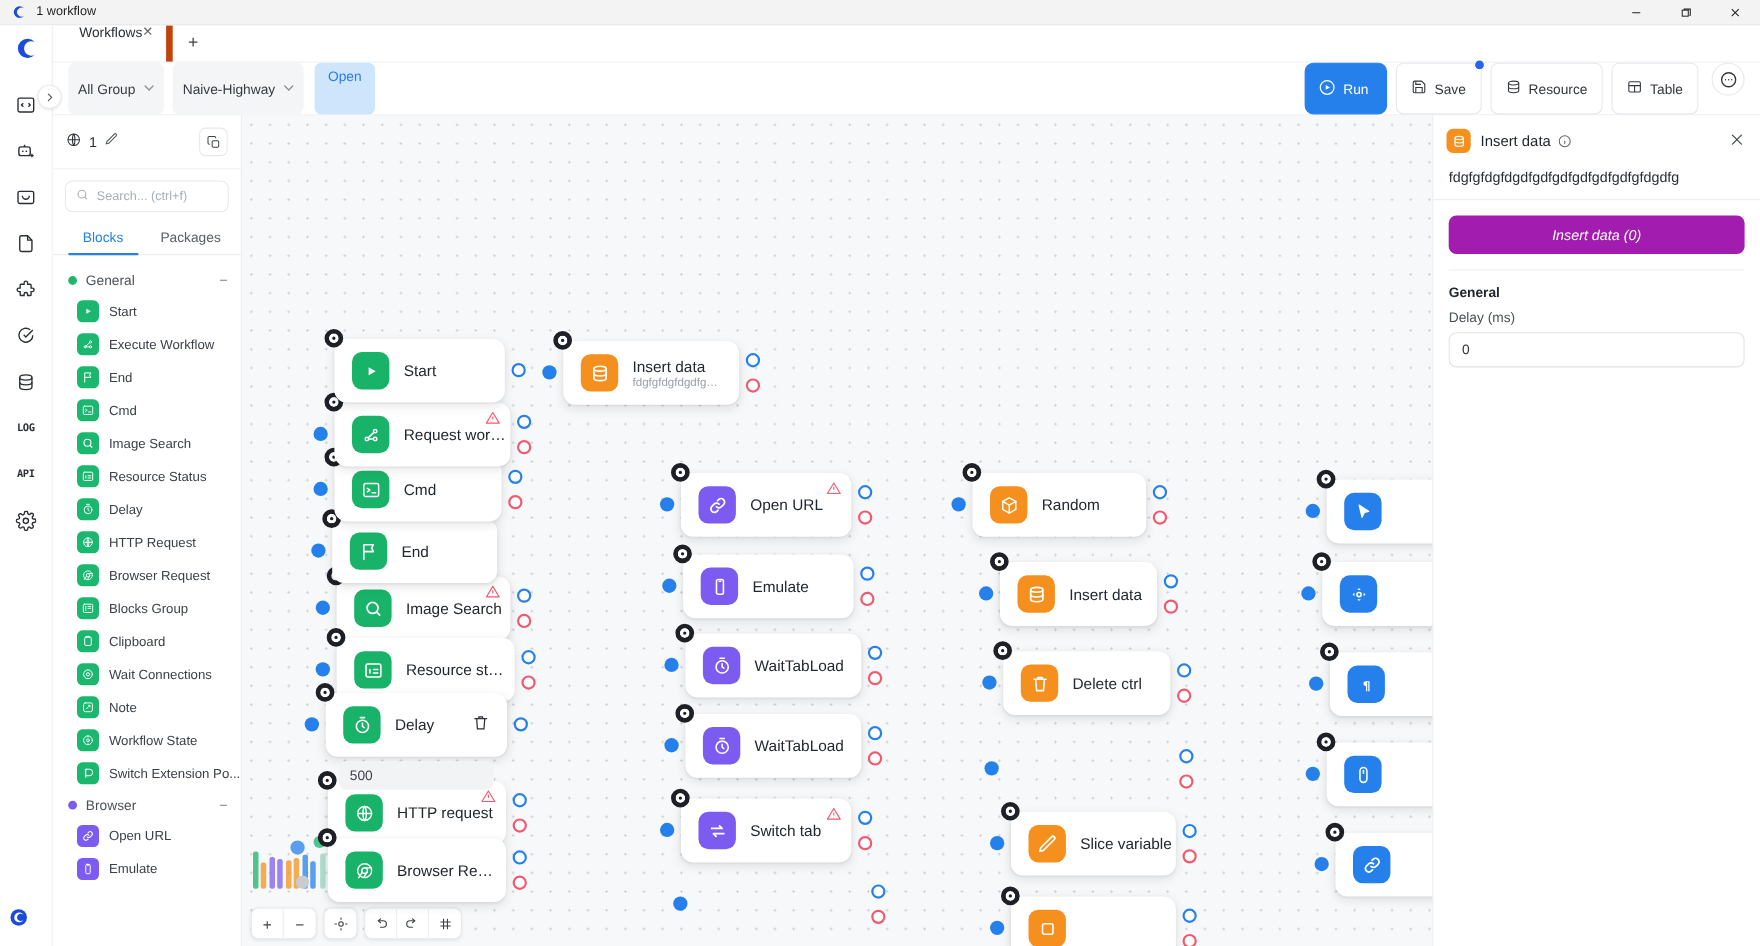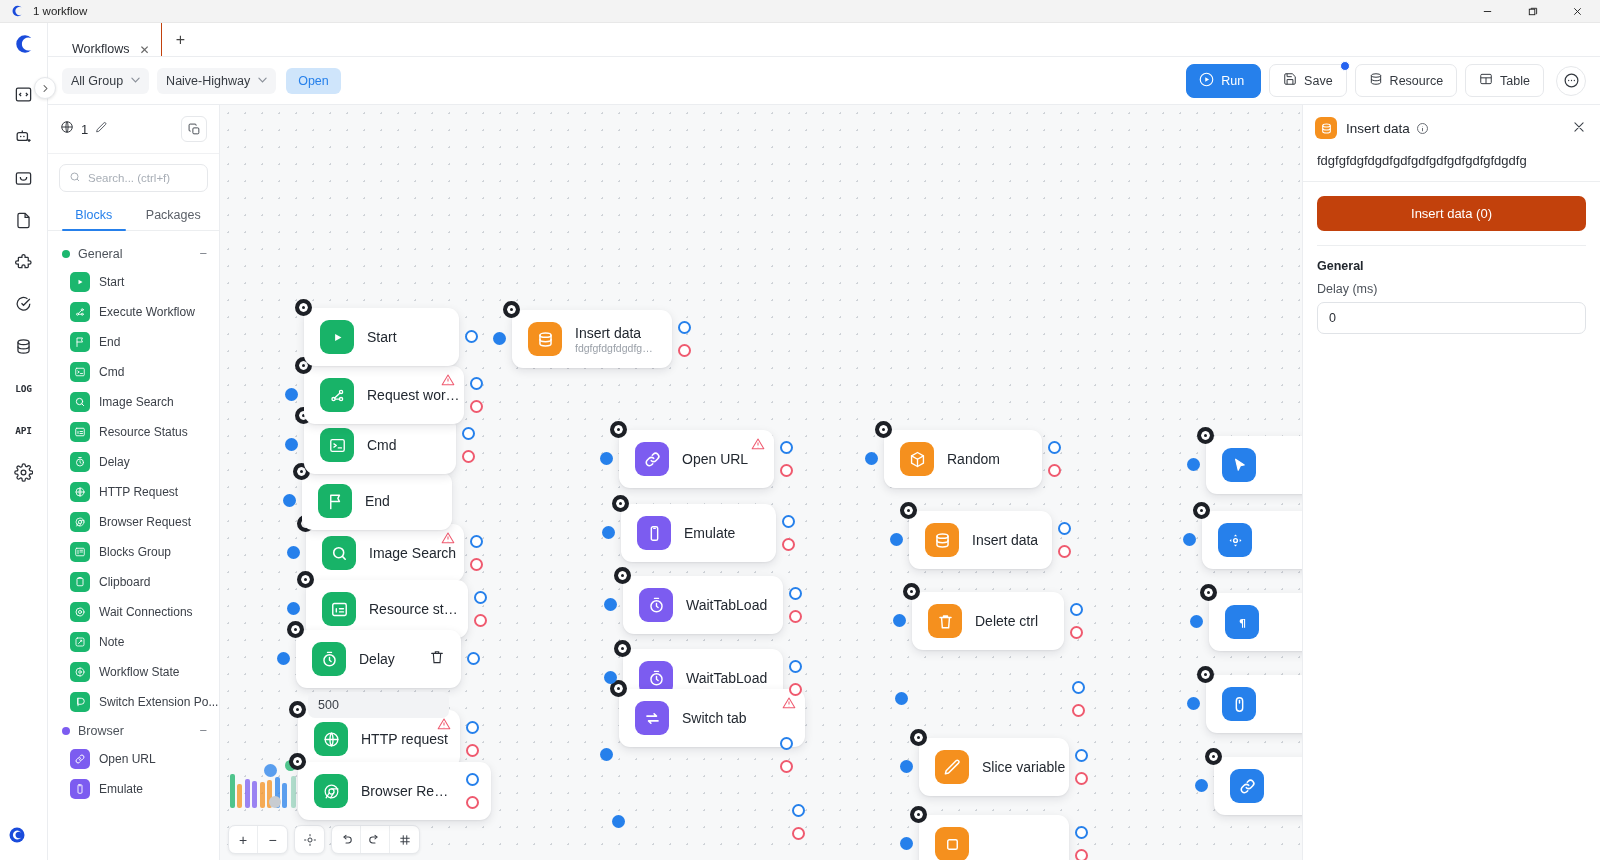--- a/index.html
+++ b/index.html
@@ -55,34 +55,34 @@
 
   
   .main { flex: 1; display: flex; flex-direction: column; min-width: 0; }
 
   
   .tabstrip {
     height: 34px; background: #ffffff; border-bottom: 1px solid #ebedf0;
     display: flex; align-items: stretch; padding-left: 8px;
   }
   .tab {
-    display: flex; align-items: flex-end; gap: 10px; padding: 0 12px 0 16px;
+    display: flex; align-items: flex-start; padding: 0 12px 0 16px;
     font-size: 12.5px; color: #2b2f36; cursor: pointer;
-    border-right: 1px solid #c2410c;
+    border-right: 6px solid #c2410c;
   }
   .tab .x { font-size: 12px; color: #666; line-height: 1; }
   .tab-add {
     width: 36px; display: flex; align-items: center; justify-content: center;
     font-size: 16px; color: #444; cursor: pointer;
   }
 
   
   .toolbar {
     height: 48px; background: #fff; border-bottom: 1px solid #ebedf0;
-    display: flex; align-items: center; padding: 0 14px; gap: 8px;
+    display: flex; padding: 0 14px; gap: 8px;
   }
   .tb-select {
     display: flex; align-items: center; gap: 6px;
     background: #f4f5f7; border-radius: 6px; padding: 6px 9px;
     font-size: 12.5px; color: #363b42; cursor: pointer;
   }
   .tb-select .chev { font-size: 8px; color: #8a9099; margin-left: 2px;}
   .chip-open {
     background: #cfe5fb; color: #2680eb; font-size: 12.5px;
     border-radius: 6px; padding: 6px 12px; cursor: pointer; margin-left: 2px;
@@ -251,23 +251,24 @@
   .insp-title { font-size: 13.5px; color: #22272e; }
   .insp-info { color: #5b6068; margin-left: -3px; cursor: pointer; display:flex; }
   .insp-close { margin-left: auto; color: #3c4149; cursor: pointer; font-size: 14px; }
   .insp-name {
     padding: 4px 14px 13px; font-size: 13px; color: #2b2f36;
     border-bottom: 1px solid #eceef0;
     overflow: hidden; text-overflow: ellipsis; white-space: nowrap;
   }
   .insp-body { padding: 14px; }
   .insert-btn {
-    width: 100%; background: #c2410c; color: #fff; border: none;
+    width: 100%; background: #a21caf; color: #fff; border: none;
     border-radius: 7px; padding: 10px 0; font-size: 13px; cursor: pointer;
     font-family: "Liberation Sans", sans-serif;
+    font-style: italic;
   }
   .insp-sep { border-top: 1px solid #eceef0; margin: 14px 0 0; }
   .insp-sect { font-size: 12.5px; font-weight: bold; color: #22272e; padding: 13px 0 9px; }
   .insp-label { font-size: 12.5px; color: #4c525a; padding-bottom: 6px; }
   .insp-input {
     width: 100%; border: 1px solid #e0e3e7; border-radius: 7px;
     padding: 8px 11px; font-size: 12.5px; color: #2b2f36; outline: none;
     font-family: "Liberation Sans", sans-serif;
   }
   .insp-tabs {
@@ -862,21 +863,21 @@
             <span class="node-txt">
               <span class="node-title">HTTP request</span>
             </span>
             <span class="node-warn"><svg width="14" height="14" viewBox="0 0 24 24" fill="none" stroke="#ef5a6f" stroke-width="1.8" stroke-linejoin="round">
                 <path d="M12 3.5L22 20H2z"></path>
                 <path d="M12 9.5v5M12 17v.4"></path>
               </svg></span>
           </div>
           <div class="port port-out" style="left: 246px; top: 616px; z-index: 2;"></div>
           <div class="port port-err" style="left: 246px; top: 639px; z-index: 2;"></div>
-          <div class="node" style="left: 78px; top: 657px; width: 193px; z-index: 1;">
+          <div class="node" style="left: 78px; top: 657px; width: 162px; z-index: 1;">
             <span class="node-dot"></span>
             <span class="node-ico" style="background:#18b368">
               <span style="width:19px;height:19px;display:block"><svg width="100%" height="100%" viewBox="0 0 24 24" fill="none" stroke="#fff" stroke-width="1.6" stroke-linecap="round" stroke-linejoin="round">
                   <circle cx="12" cy="12" r="8"></circle>
                   <circle cx="12" cy="12" r="3.2"></circle>
                   <path d="M12 8.8h8M9.2 13.6L5.2 20M14.8 13.6L10.8 20"></path>
                 </svg></span>
             </span>
             <span class="node-txt">
               <span class="node-title">Browser Re…</span>
@@ -958,21 +959,21 @@
                   <path d="M12 9.5V13l2 1.5M9.5 3h5"></path>
                 </svg></span>
             </span>
             <span class="node-txt">
               <span class="node-title">WaitTabLoad</span>
             </span>
           </div>
           <div class="port port-in" style="left: 384px; top: 566px; z-index: 4;"></div>
           <div class="port port-out" style="left: 569px; top: 555px; z-index: 4;"></div>
           <div class="port port-err" style="left: 569px; top: 578px; z-index: 4;"></div>
-          <div class="node" style="left: 399px; top: 584px; width: 186px; z-index: 3; padding-left: 16px;">
+          <div class="node" style="left: 399px; top: 621px; width: 155px; z-index: 3; padding-left: 16px;">
             <span class="node-dot"></span>
             <span class="node-ico" style="background:#7c5cf0">
               <span style="width:19px;height:19px;display:block"><svg width="100%" height="100%" viewBox="0 0 24 24" fill="none" stroke="#fff" stroke-width="2" stroke-linecap="round" stroke-linejoin="round">
                   <path d="M5 9h12l-3-3M19 15H7l3 3"></path>
                 </svg></span>
             </span>
             <span class="node-txt">
               <span class="node-title">Switch tab</span>
             </span>
             <span class="node-warn"><svg width="14" height="14" viewBox="0 0 24 24" fill="none" stroke="#ef5a6f" stroke-width="1.8" stroke-linejoin="round">

